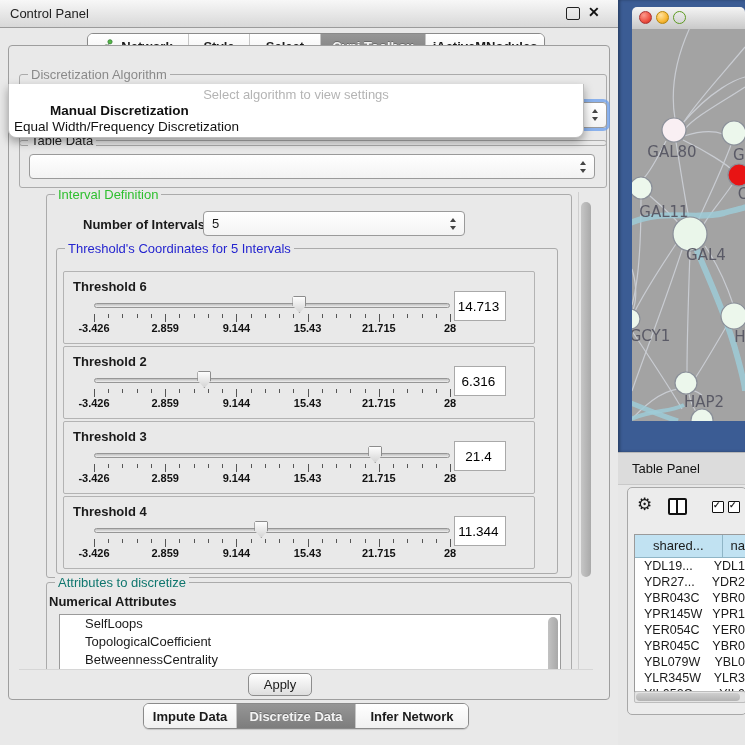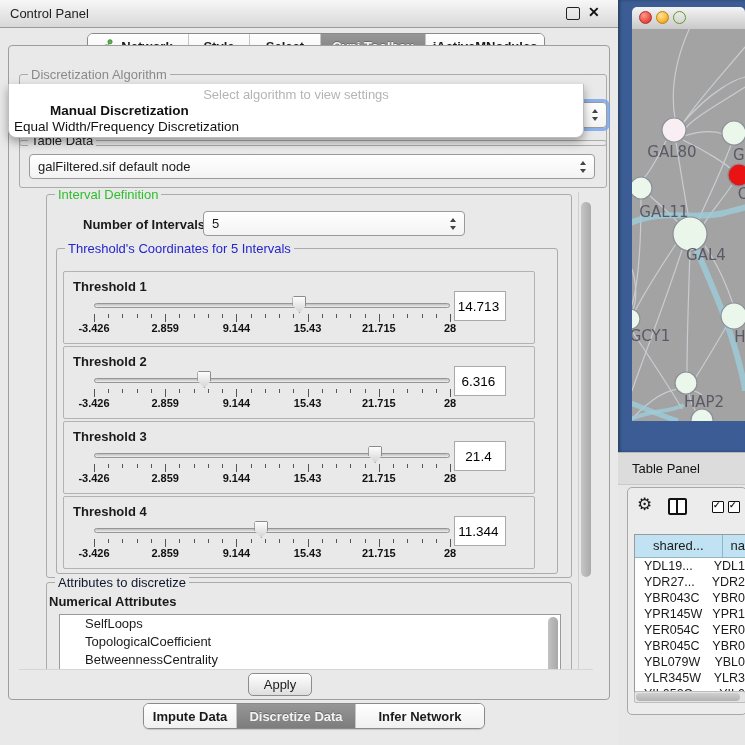--- a/index.html
+++ b/index.html
@@ -148,21 +148,20 @@
       <span class="stepper">
           <span class="up"></span>
           <span class="dn"></span>
         </span>
     </div>
 
     <div class="abs group" style="left:10px;top:94px;width:586px;height:46px;">
       <span class="group-title" style="color:#222;">Table Data</span>
     </div>
     <div class="abs combo" style="left:20px;top:108px;width:566px;height:25px;">
-      <span>galFiltered.sif default node</span>
       <span class="stepper">
           <span class="up"></span>
           <span class="dn"></span>
         </span>
     </div>
 
     <div class="abs viewport">
 
       <div class="abs group" style="left:27px;top:4px;width:524px;height:382px;">
         <span class="group-title" style="color:#2ebf2e;">Interval Definition</span>
@@ -176,21 +175,21 @@
             <span class="dn"></span>
           </span>
       </div>
 
       <div class="abs group" style="left:37px;top:58px;width:500px;height:324px;">
         <span class="group-title" style="color:#2525cf;">Threshold's Coordinates for 5 Intervals</span>
       </div>
 
       <div class="abs" style="left:44px;top:81px;width:470px;height:300px;">
           <div class="abs thr-panel" style="left: 0px; top: 0px; width: 470px; height: 71px;">
-            <div class="thr-label">Threshold 1</div>
+            <div class="thr-label">Threshold 6</div>
             <div class="slider-track"></div>
             <div class="slider-thumb" style="left: 228.482px;"></div>
             <div class="tick" style="left: 30px; height: 8px;"></div>
             <div class="tick" style="left: 44.24px; height: 4px;"></div>
             <div class="tick" style="left: 58.48px; height: 4px;"></div>
             <div class="tick" style="left: 72.72px; height: 4px;"></div>
             <div class="tick" style="left: 86.96px; height: 4px;"></div>
             <div class="tick" style="left: 101.2px; height: 8px;"></div>
             <div class="tick" style="left: 115.44px; height: 4px;"></div>
             <div class="tick" style="left: 129.68px; height: 4px;"></div>
@@ -330,21 +329,21 @@
             <span class="tick-label" style="left: 101.2px;">2.859</span>
             <span class="tick-label" style="left: 172.4px;">9.144</span>
             <span class="tick-label" style="left: 243.6px;">15.43</span>
             <span class="tick-label" style="left: 314.8px;">21.715</span>
             <span class="tick-label" style="left: 386px;">28</span>
             <input class="thr-value" value="11.344" style="">
           </div>
         </div>
 
       <div class="abs group" style="left:27px;top:392px;width:524px;height:150px;">
-        <span class="group-title" style="color:#0f172a;">Attributes to discretize</span>
+        <span class="group-title" style="color:#0f766e;">Attributes to discretize</span>
       </div>
       <span class="abs" style="left:30px;top:404px;font-size:13px;font-weight:bold;">Numerical Attributes</span>
       <div class="abs attr-list" style="left:40px;top:424px;width:500px;height:60px;">
         <div>
             <div class="attr-item">SelfLoops</div>
             <div class="attr-item">TopologicalCoefficient</div>
             <div class="attr-item">BetweennessCentrality</div>
           </div>
         <div class="list-scroll"></div>
       </div>
@@ -359,21 +358,21 @@
     </div>
   </div>
 
   <div class="abs seg-bar" style="left:143px;top:703px;">
     <div class="seg" style="width:92px;">
       <span>Impute Data</span>
     </div>
     <div class="seg active" style="width:118px;">
       <span>Discretize Data</span>
     </div>
-    <div class="seg" style="width:128px;">
+    <div class="seg" style="width:112px;">
       <span>Infer Network</span>
     </div>
   </div>
 
   <div class="abs popup">
     <div class="abs popup-header">Select algorithm to view settings</div>
     <div class="abs popup-item" style="top:19px;font-weight:bold;margin-left:36px;">Manual Discretization</div>
     <div class="abs popup-item" style="top:35px;text-align:center;">Equal Width/Frequency Discretization</div>
   </div>
 </div>

